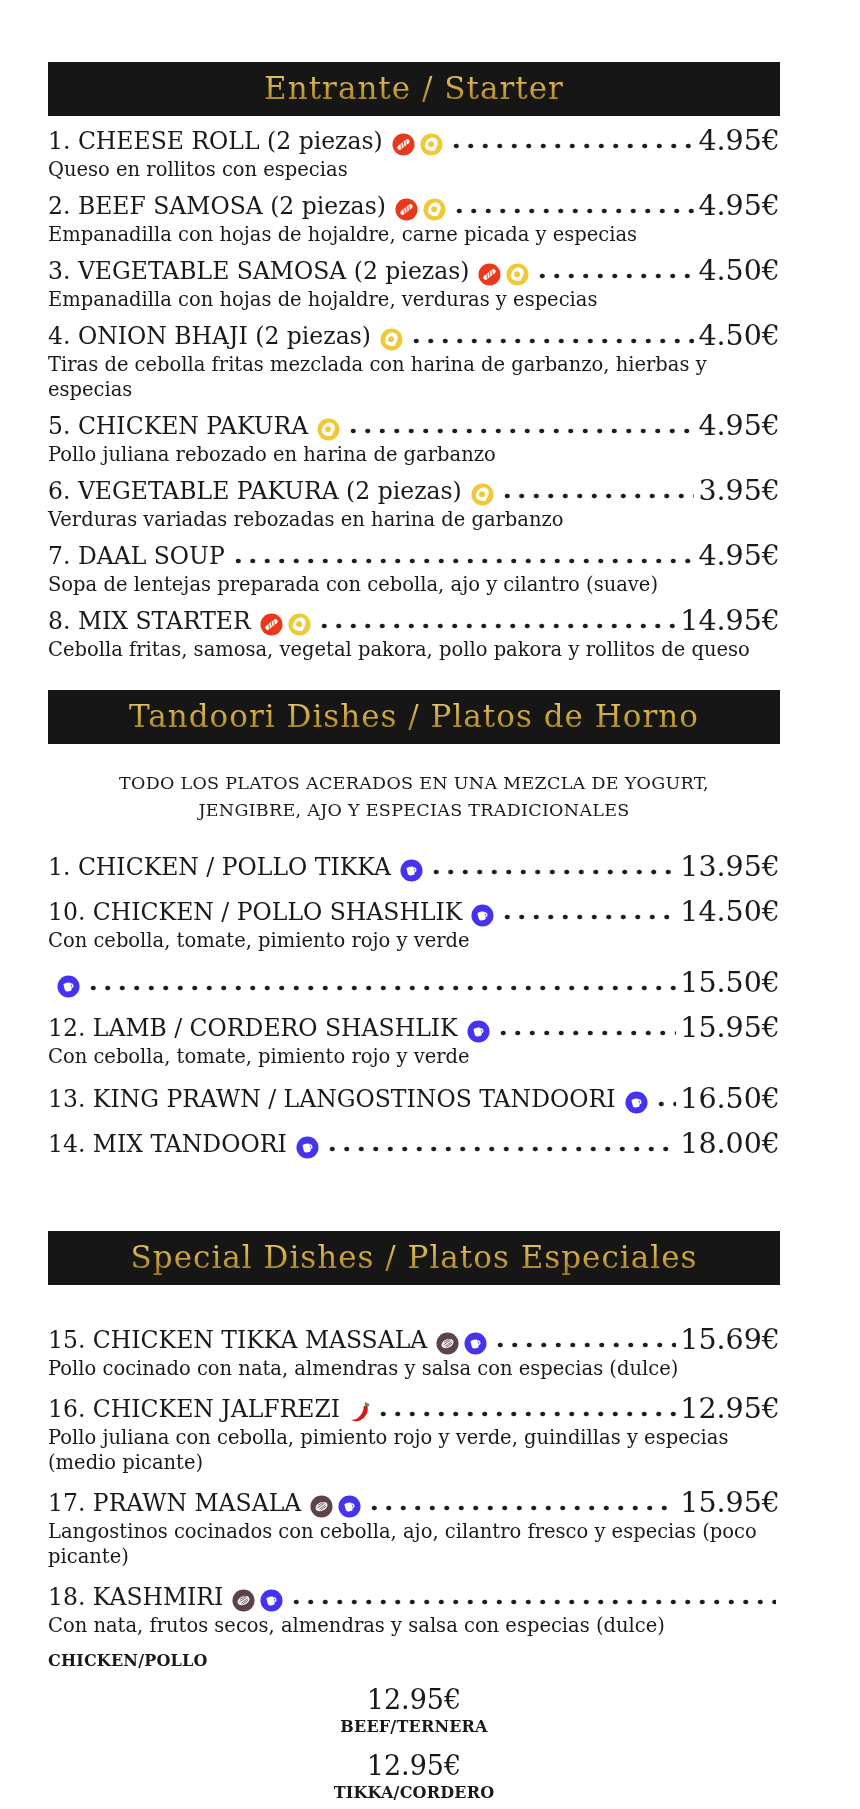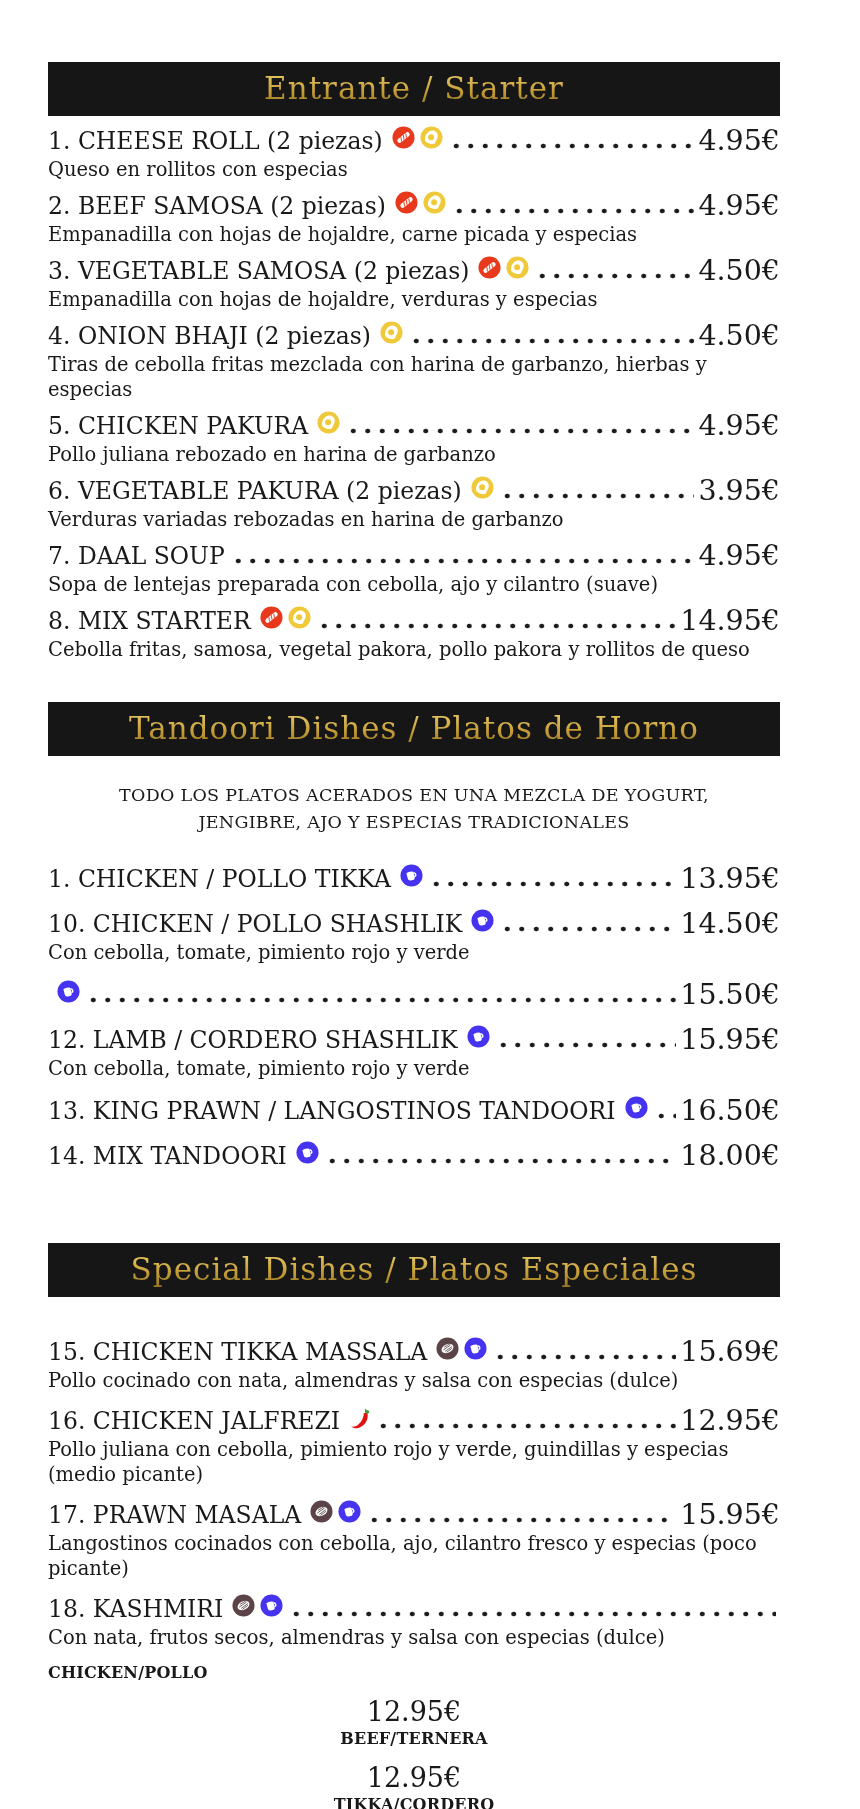--- a/index.html
+++ b/index.html
@@ -22,36 +22,36 @@
       background:linear-gradient(180deg,#eed274 0%,#c9a139 55%,#96751f 100%);
       -webkit-background-clip:text;background-clip:text;color:transparent;
       display:inline-block;
     }
   }
   .items{margin-top:10px;}
   .sec-2 .items{margin-top:40px;}
   .item{margin-bottom:9px;}
   .sec-1 .item{margin-bottom:15px;}
   .sec-2 .item{margin-bottom:13px;}
-  .item-line{display:flex;align-items:flex-start;}
+  .item-line{display:flex;align-items:flex-end;}
   .title{font-size:23.5px;line-height:30px;white-space:nowrap;}
   .icons{display:flex;gap:5px;margin-left:9px;align-items:center;}
   .icon{display:inline-flex;}
   .icon svg{width:23px;height:23px;display:block;}
   .icon.chili svg{width:21px;height:25px;}
   .dots{
     flex:1;align-self:flex-end;height:6px;margin:0 4px 7px 6px;
     background-image:radial-gradient(circle,#1c1c1c 2.1px,transparent 2.7px);
     background-size:14.5px 6px;background-repeat:repeat-x;background-position:left center;
   }
   .price{font-size:28.5px;line-height:30px;white-space:nowrap;}
   .desc{font-size:19.5px;line-height:25px;margin-top:1px;}
   .extras{margin-top:4px;}
   .extra{font-size:22px;line-height:30px;margin-bottom:10px;}
-  .sec-1{margin-top:40px;}
+  .sec-1{margin-top:28px;}
   .sec-2{margin-top:72px;}
   .sec-note{margin:26px auto 28px;text-align:center;}
   .note-line{font-size:17.5px;line-height:27px;letter-spacing:0.3px;}
   .variants{display:flex;justify-content:space-between;margin-top:6px;flex-direction:column;}
   .variant-col{text-align:center;}
   .variant-col:first-child{text-align:left;}
   .variant-col:last-child{text-align:right;}
   .variant-label{font-size:16px;line-height:20px;font-weight:700;letter-spacing:0.2px;}
   .variant-price{font-size:27px;line-height:34px;margin-top:12px;text-align:center;}
 </style>

